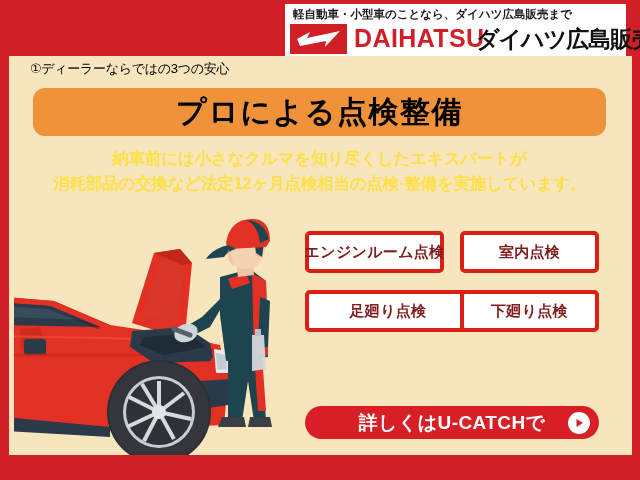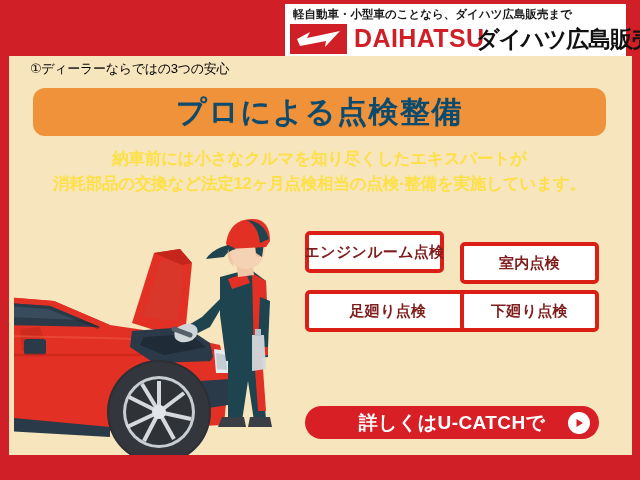--- a/index.html
+++ b/index.html
@@ -106,21 +106,21 @@
     width: 573px; height: 48px;
     background: #ef9239;
     border-radius: 12px;
     display: flex;
     align-items: center;
     justify-content: center;
   }
   #title-text {
     font-size: 30px;
     font-weight: bold;
-    color: #0c4a6e;
+    color: #000000;
     letter-spacing: 1.5px;
     text-shadow: 0 1px 0 rgba(0,0,0,0.06);
   }
 
   
   #description {
     position: absolute;
     left: 33px; top: 146px;
     width: 573px;
     text-align: center;
@@ -151,21 +151,21 @@
     justify-content: center;
   }
   .insp-label {
     font-size: 15px;
     font-weight: bold;
     color: #7f1d1d;
     letter-spacing: 0.3px;
     white-space: nowrap;
   }
   #insp-0 { left: 305px; top: 231px; width: 139px; height: 42px; }
-  #insp-1 { left: 460px; top: 242px; width: 139px; height: 42px; }
+  #insp-1 { left: 460px; top: 231px; width: 139px; height: 42px; }
   #insp-2 { left: 305px; top: 290px; width: 166px; height: 42px; }
   #insp-3 { left: 460px; top: 290px; width: 139px; height: 42px; text-align: center; }
   #insp-4 { left: 305px; top: 349px; width: 294px; height: 42px; }
 
   
   #cta {
     position: absolute;
     left: 305px; top: 406px;
     width: 294px; height: 33px;
     background: #d81f26;

